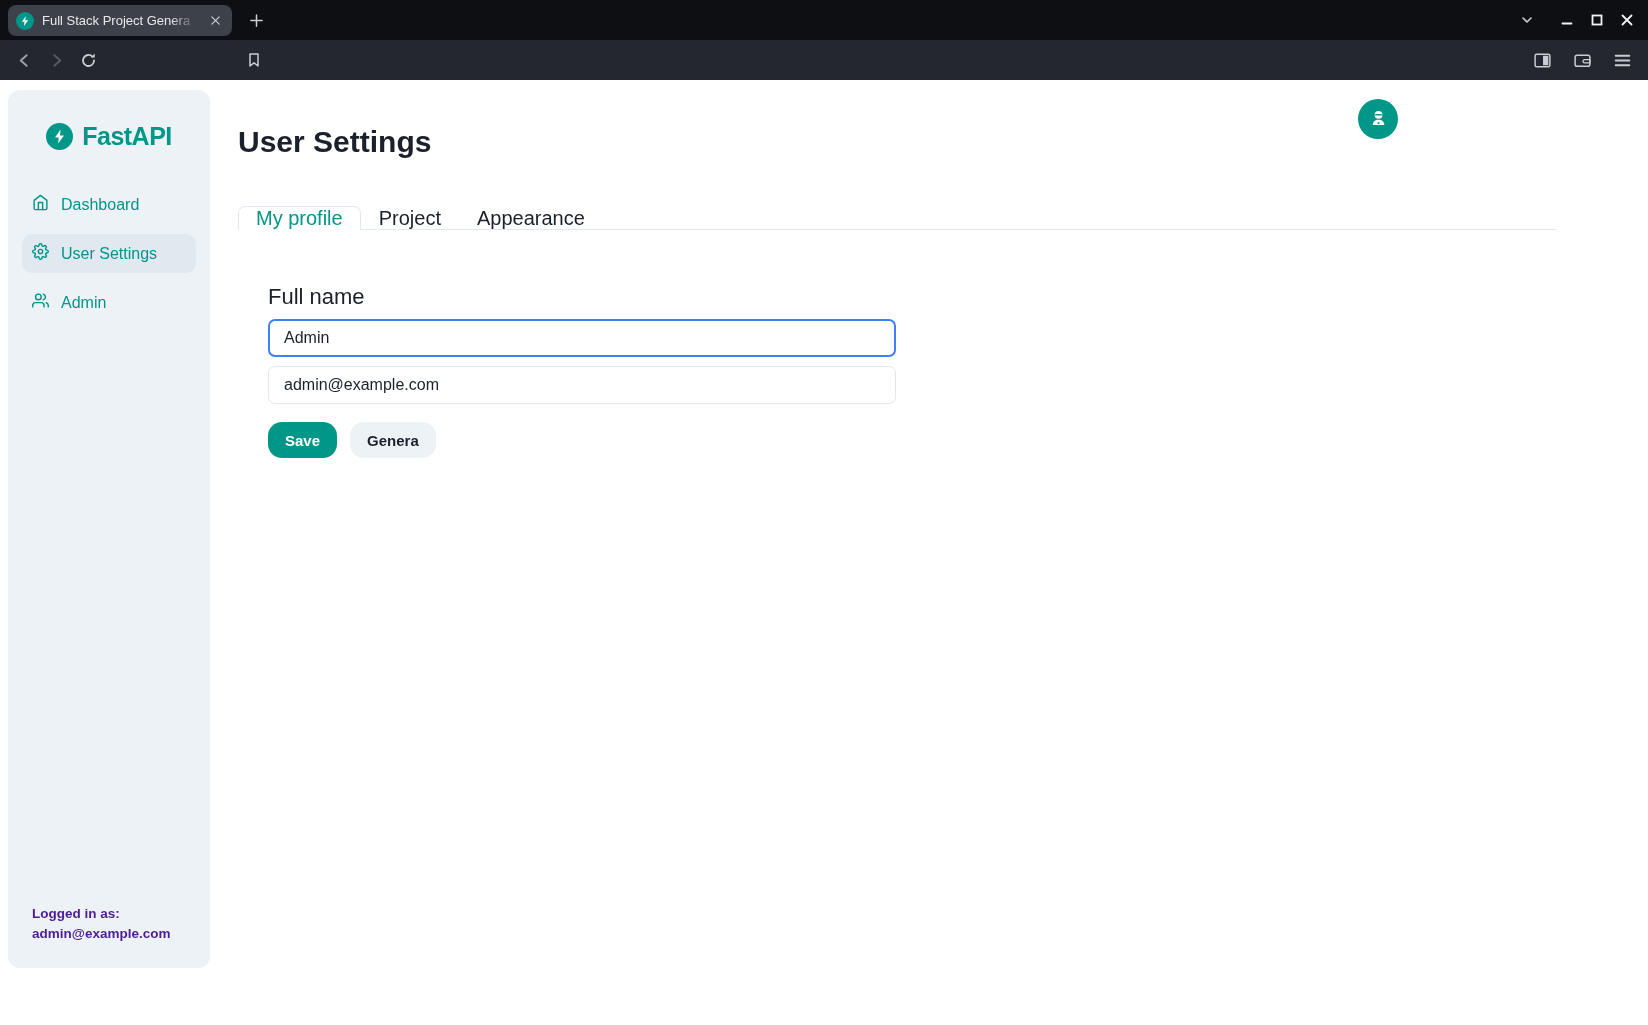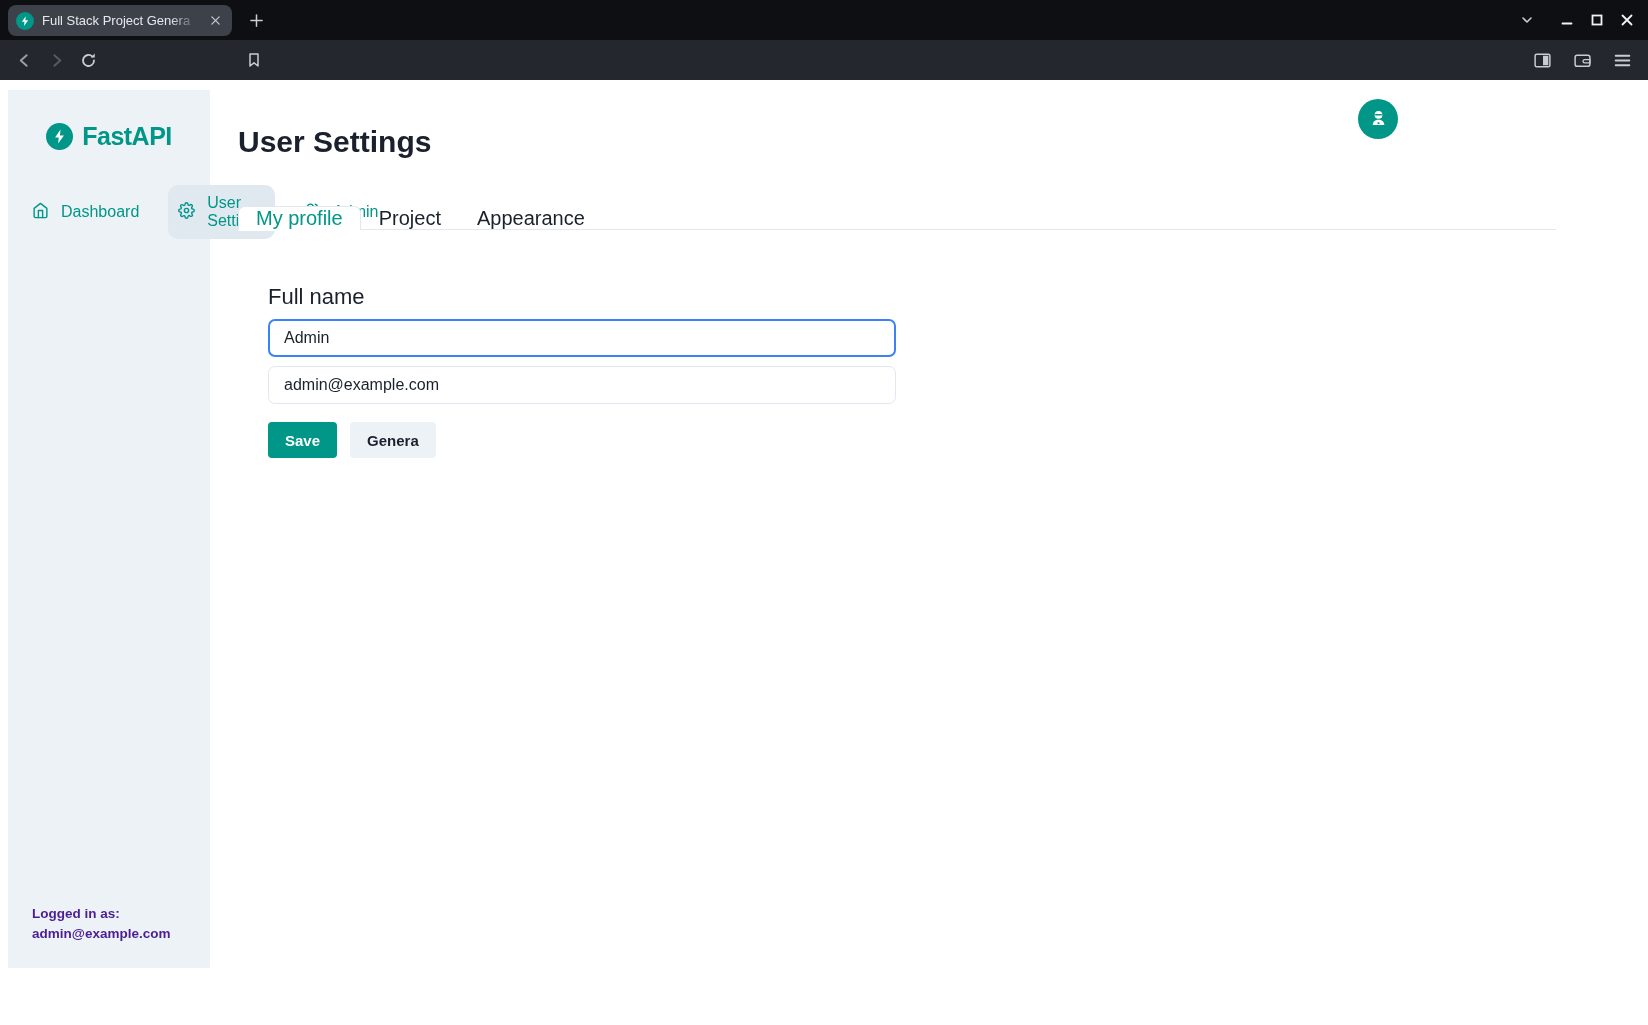--- a/index.html
+++ b/index.html
@@ -37,26 +37,26 @@
   .badge { position:absolute; top:-5px; right:-7px; min-width:14px; height:14px; border-radius:7px;
            background:#e8352c; color:#fff; font-size:9px; font-weight:700; display:flex;
            align-items:center; justify-content:center; padding:0 3px; }
   .toolbar-right { position:absolute; right:10px; top:4px; display:flex; align-items:center; gap:8px; }
   .toolbar-right .icon-btn { width:32px; height:32px; }
 
   
   .page { position:absolute; top:80px; left:0; width:1648px; height:945px; background:#fff; }
 
   .sidebar { position:absolute; left:8px; top:10px; width:202px; height:878px;
-             background:#edf2f7; border-radius:0; padding:32px 14px 0; }
+             background:#edf2f7; border-radius:12px; padding:32px 14px 0; }
   .logo { display:flex; align-items:center; justify-content:center; gap:9px; margin-bottom:34px; cursor:pointer; }
   .logo-mark { width:27px; height:27px; border-radius:50%; background:#009688;
                display:flex; align-items:center; justify-content:center; }
   .logo-text { font-size:25px; font-weight:600; color:#009688; letter-spacing:-0.5px; }
-  .snav { display:flex; flex-direction:row; gap:19px; }
+  .snav { display:flex; flex-direction:column; gap:10px; }
   .snav-item { display:flex; align-items:center; gap:12px; padding:9px 10px; border-radius:10px;
                color:#009688; font-size:16px; cursor:pointer; }
   .snav-item.active { background:#e0e8f0; }
   .snav-item svg { flex:0 0 auto; }
   .sidebar-footer { position:absolute; left:24px; bottom:24px; font-size:13.5px;
                     color:#4c1d95; line-height:20px;font-weight:bold; }
 
   .main { position:absolute; left:238px; top:0; width:1318px; }
   .page-title { margin-top:46px; font-size:30px; font-weight:700; color:#1a202c; line-height:32px; }
   .avatar { position:absolute; top:19px; left:1358px; width:40px; height:40px; border-radius:50%;
@@ -71,21 +71,21 @@
                      box-shadow:0 1px 0 #fff; }
 
   .panel { padding:33px 0 0 30px; }
   .section-title { font-size:16px; font-weight:700; color:#1a202c; }
   .field-label { display:block; margin-top:21px; font-size:22px; color:#1a202c; }
   .text-input { display:block; margin-top:9px; width:628px; height:38px; border:1px solid #e2e8f0;
                 border-radius:7px; padding:0 15px; font-size:16px; color:#1a202c; background:#fff;
                 outline:none; font-family:inherit; }
   .text-input.focused { border:2px solid #3b82f6; padding:0 14px; }
   .buttons { margin-top:18px; display:flex; gap:13px; }
-  .btn { height:36px; border:none; border-radius:4px; font-size:15px; font-weight:700;
+  .btn { height:36px; border:none; border-radius:14px; font-size:15px; font-weight:700;
          padding:0 17px; font-family:inherit; cursor:pointer; }
   .btn-save { background:#009688; color:#fff; }
   .btn-cancel { background:#edf2f7; color:#1a202c; }
 </style>
 </head>
 <body>
 
 <div class="titlebar">
 
   <div class="btab">

